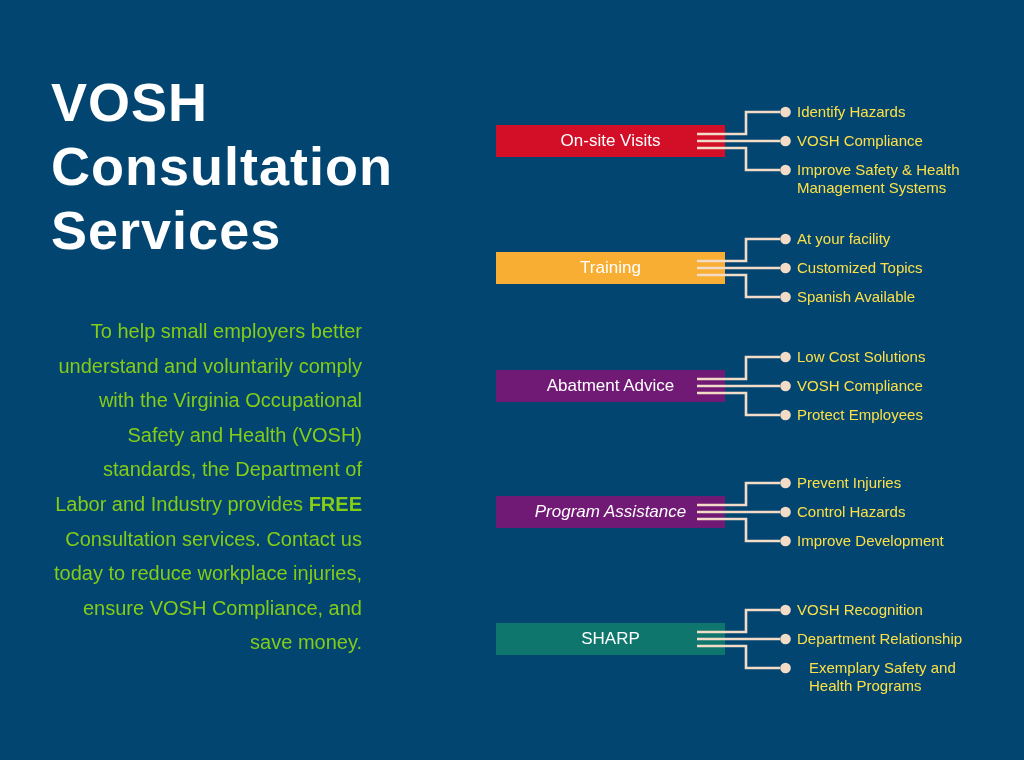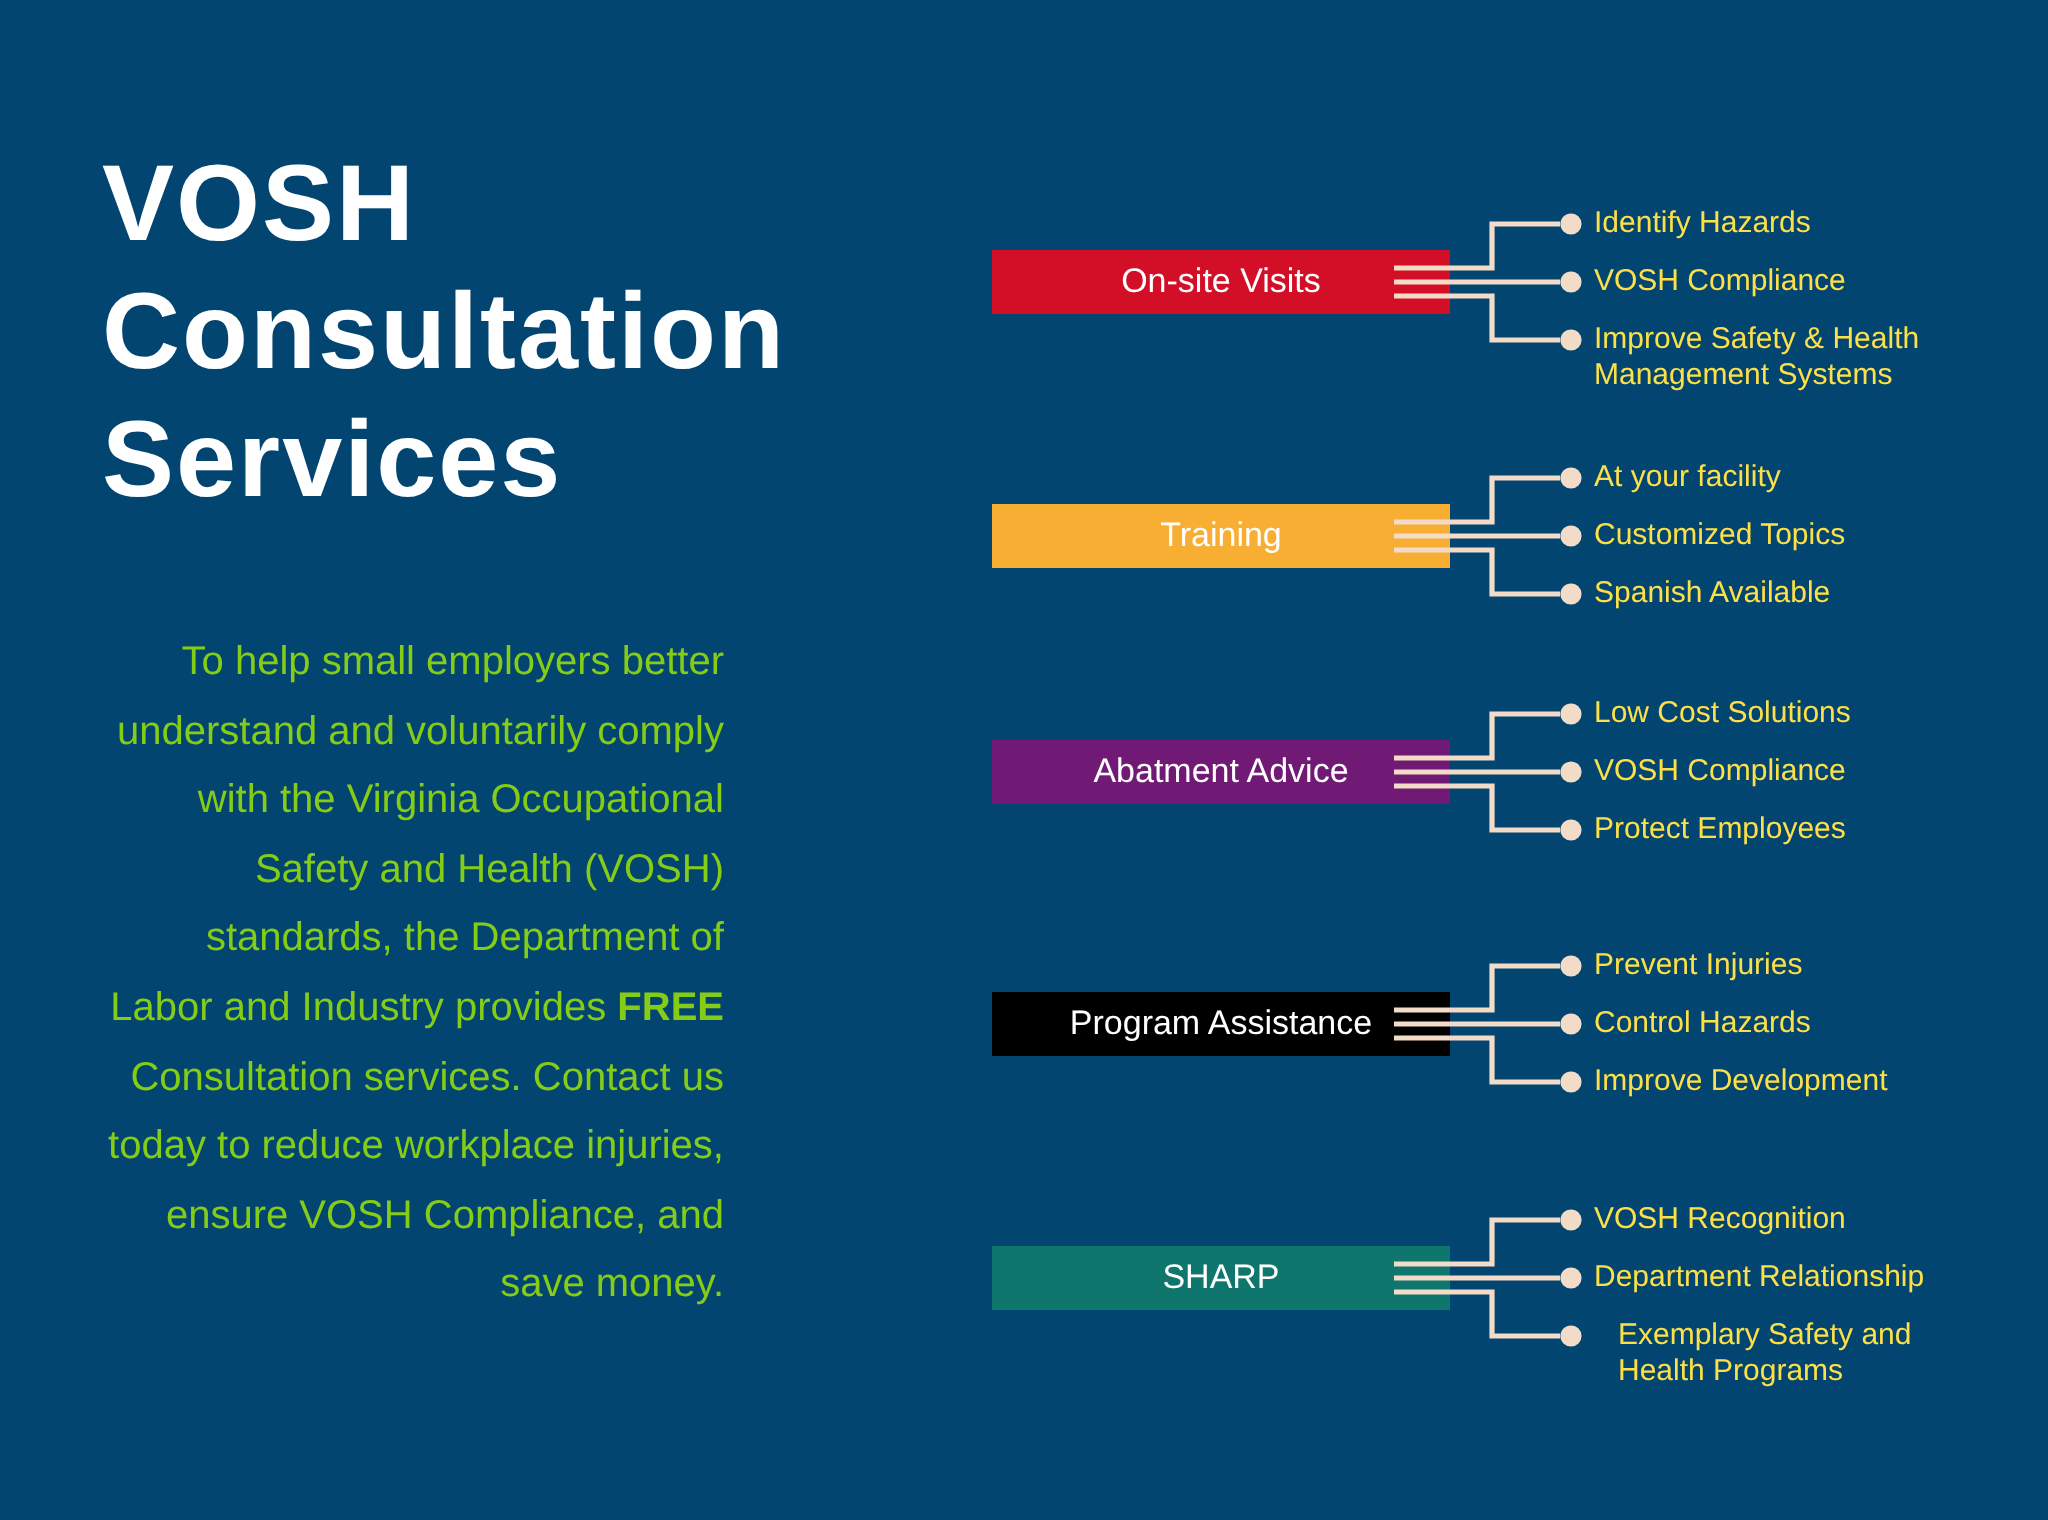--- a/index.html
+++ b/index.html
@@ -75,21 +75,21 @@
         <path d="M0 29 H49 V7 H83" fill="none" stroke="#f3dcc7" stroke-width="2.6"></path>
         <circle cx="88.5" cy="7" r="5.3" fill="#f3dcc7"></circle>
         <path d="M0 36 H83" fill="none" stroke="#f3dcc7" stroke-width="2.6"></path>
         <circle cx="88.5" cy="36" r="5.3" fill="#f3dcc7"></circle>
         <path d="M0 43 H49 V65 H83" fill="none" stroke="#f3dcc7" stroke-width="2.6"></path>
         <circle cx="88.5" cy="65" r="5.3" fill="#f3dcc7"></circle>
       </svg>
       <div class="bullet" style="top: 348px;">Low Cost Solutions</div>
       <div class="bullet" style="top: 377px;">VOSH Compliance</div>
       <div class="bullet" style="top: 406px;">Protect Employees</div>
-      <div class="service-box" style="top: 496px; background: #000000;">
+      <div class="service-box" style="top: 496px; background: #701a75; font-style: italic;">
         <span>Program Assistance</span>
       </div>
       <svg width="97" height="72" viewBox="0 0 97 72" class="connector" style="top: 476px;">
         <path d="M0 29 H49 V7 H83" fill="none" stroke="#f3dcc7" stroke-width="2.6"></path>
         <circle cx="88.5" cy="7" r="5.3" fill="#f3dcc7"></circle>
         <path d="M0 36 H83" fill="none" stroke="#f3dcc7" stroke-width="2.6"></path>
         <circle cx="88.5" cy="36" r="5.3" fill="#f3dcc7"></circle>
         <path d="M0 43 H49 V65 H83" fill="none" stroke="#f3dcc7" stroke-width="2.6"></path>
         <circle cx="88.5" cy="65" r="5.3" fill="#f3dcc7"></circle>
       </svg>

